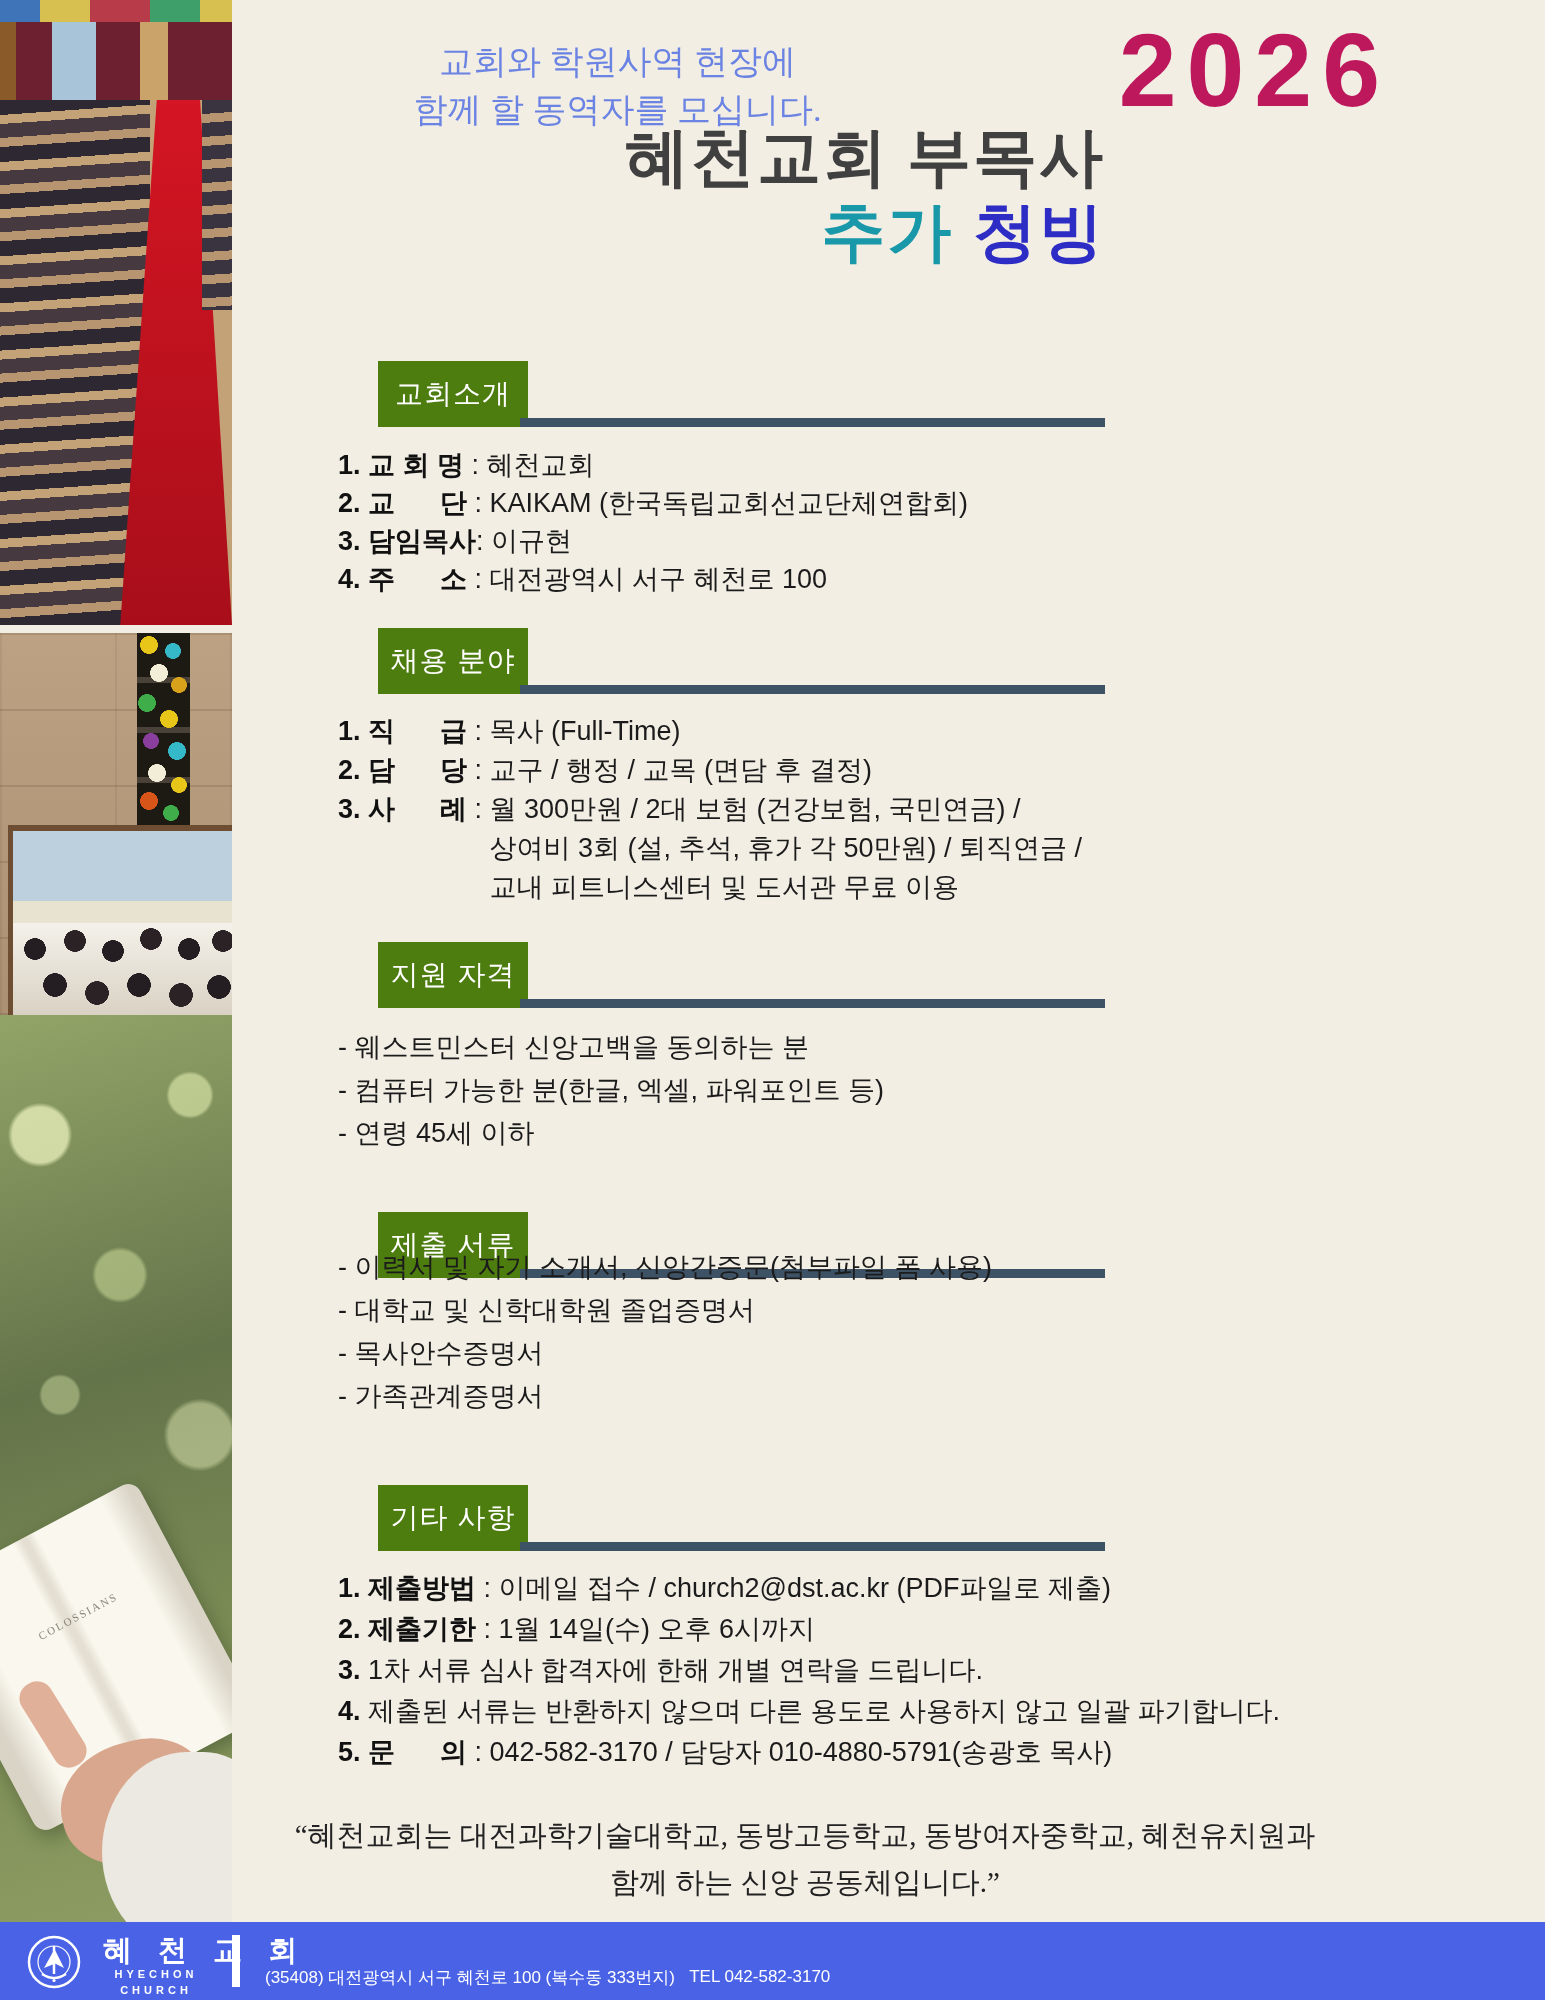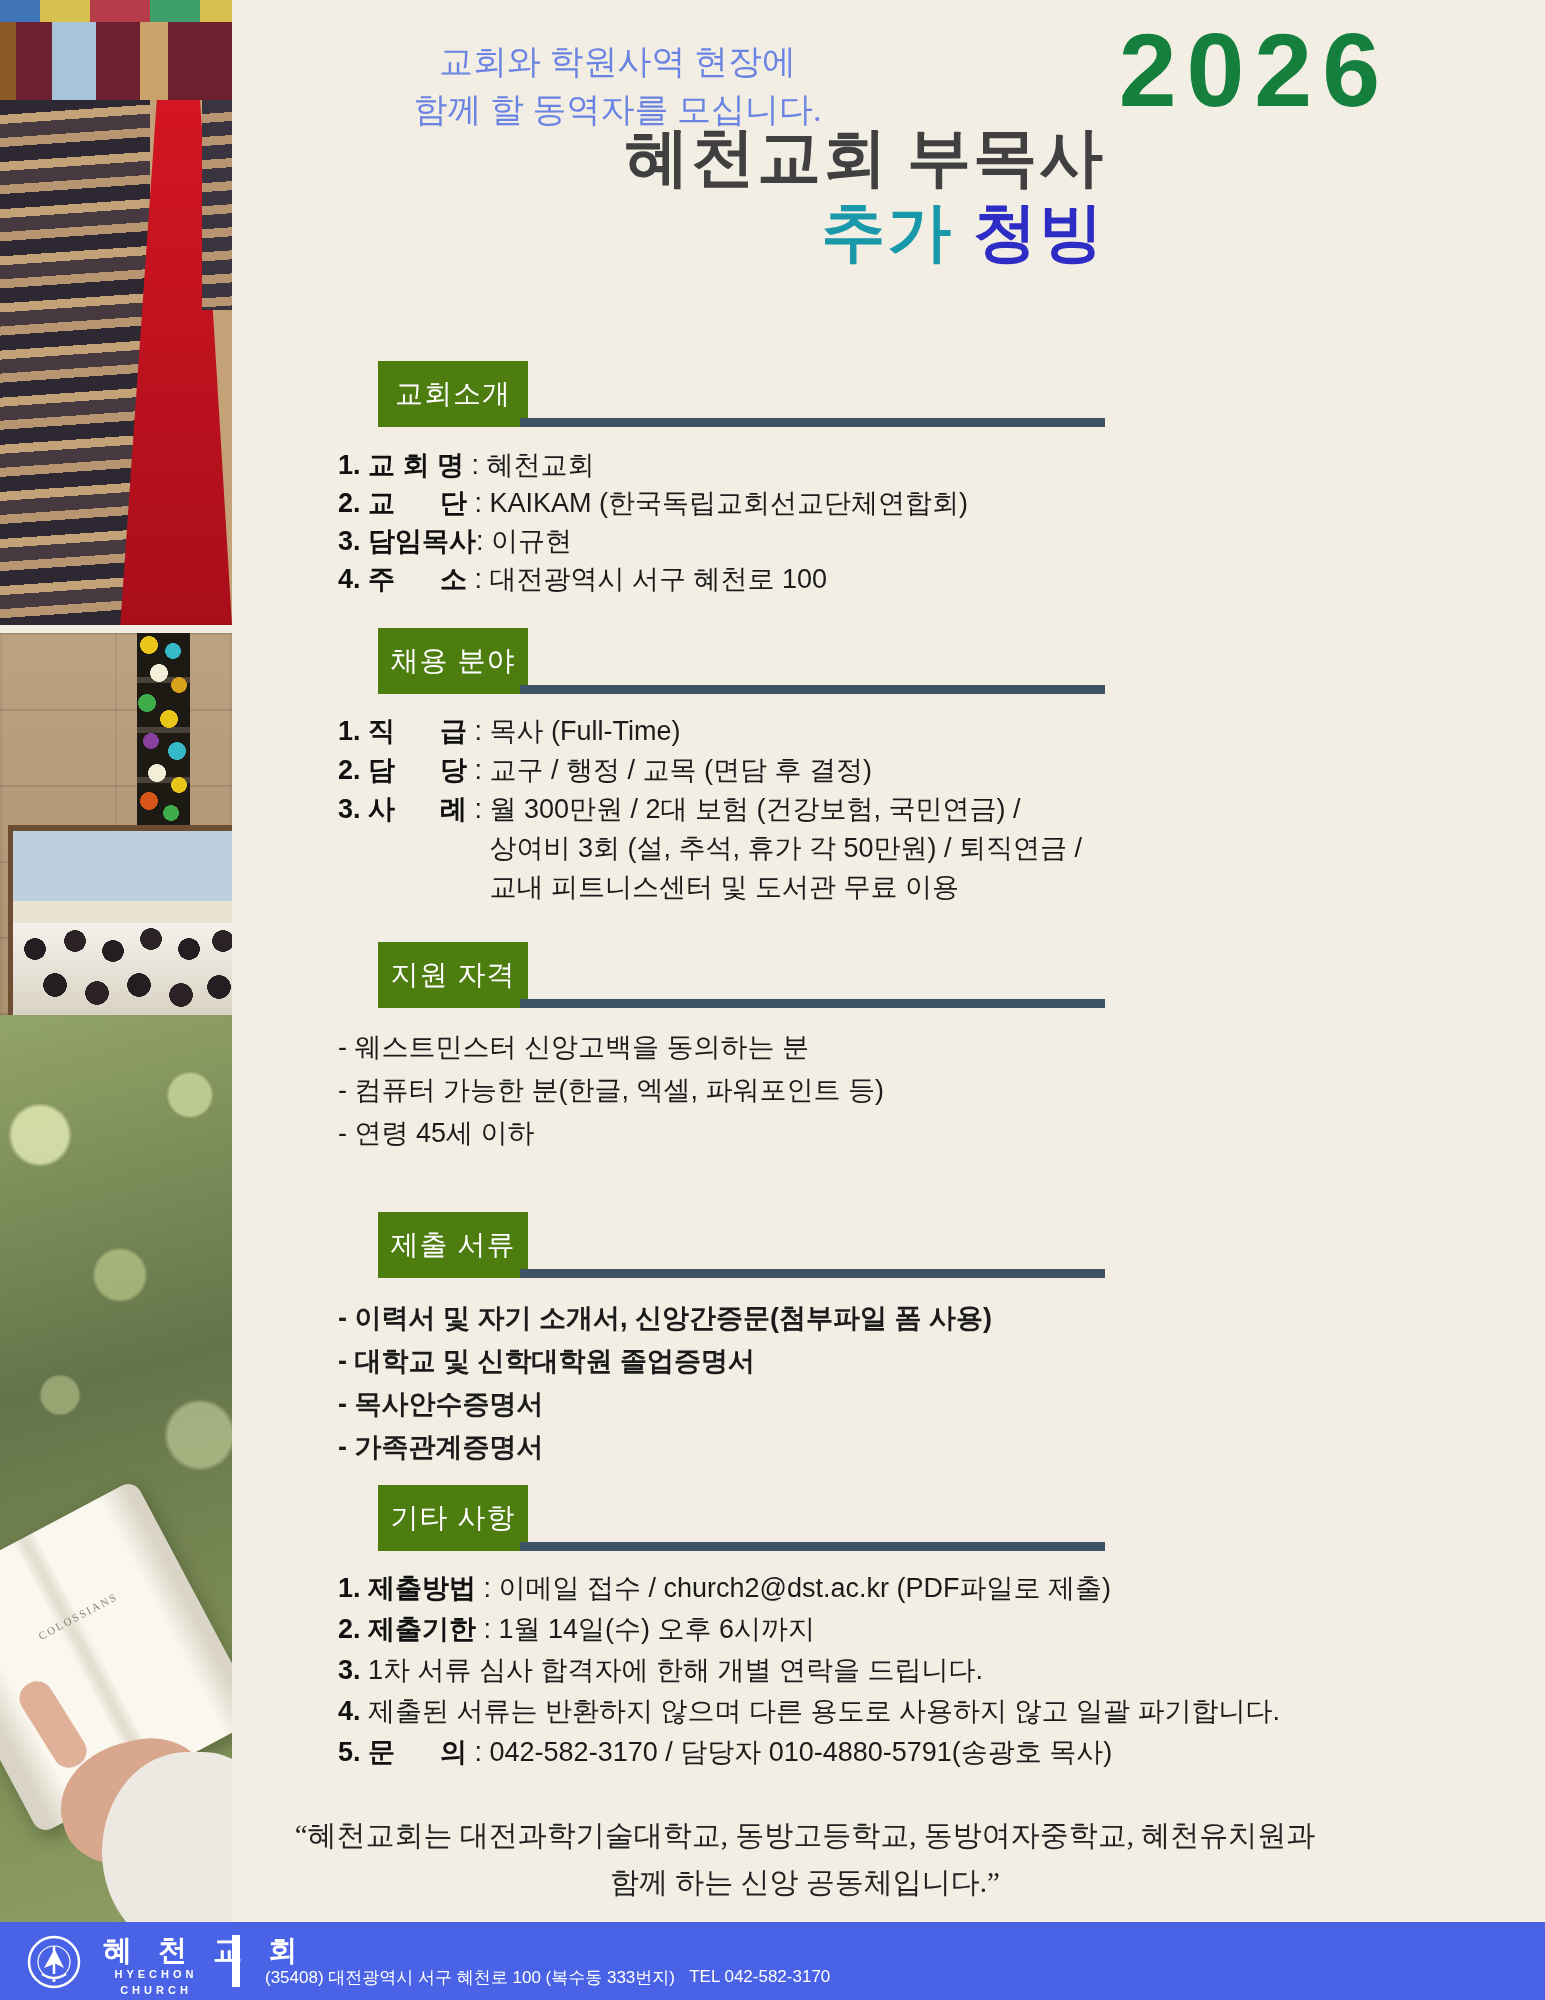--- a/index.html
+++ b/index.html
@@ -78,21 +78,21 @@
     border-radius:50% 42% 55% 45%;transform:rotate(-15deg);}
   .p3-finger{position:absolute;left:36px;bottom:150px;width:34px;height:95px;background:#e0b098;
     border-radius:16px;transform:rotate(-32deg);}
   .p3-sleeve{position:absolute;right:-40px;bottom:-30px;width:170px;height:200px;background:#ece9e2;
     border-radius:50% 40% 30% 50%;}
 
   
   #tagline{position:absolute;left:395px;top:38px;width:445px;text-align:center;
     color:#6b83e2;font-size:34px;line-height:48px;
     font-family:"Liberation Serif","DejaVu Serif",serif;}
-  #year{position:absolute;right:155px;top:18px;color:#15803d;font-size:104px;font-weight:800;
+  #year{position:absolute;right:155px;top:18px;color:#be185d;font-size:104px;font-weight:800;
     letter-spacing:10px;line-height:104px;}
   #title{position:absolute;right:440px;top:122px;color:#404040;font-size:64px;font-weight:900;
     letter-spacing:2px;line-height:72px;white-space:pre;font-family:Liberation Serif, serif;}
   #subtitle{position:absolute;right:440px;top:196px;font-size:64px;font-weight:900;
     letter-spacing:2px;line-height:72px;white-space:pre;}
   #subtitle .teal{color:#1898a8;}
   #subtitle .blue{color:#2d2cc4;}
 
   
   .sec-box{position:absolute;left:378px;width:150px;height:66px;background:#4d7c0f;
@@ -102,21 +102,21 @@
 
   .items{position:absolute;left:338px;color:#1b1b1b;font-size:27px;}
   .row{display:flex;align-items:flex-start;}
   .row .lab{font-weight:700;white-space:pre;color:#111;}
   .row .val{white-space:pre-wrap;}
   .dash{white-space:pre-wrap;}
 
   #s1-items{top:446px;line-height:38px;}
   #s2-items{top:712px;line-height:39px;}
   #s3-items{top:1026px;line-height:43px;}
-  #s4-items{top:1297px;line-height:43px;font-weight:bold;}
+  #s4-items{top:1246px;line-height:43px;}
   #s5-items{top:1568px;line-height:41px;}
 
   
   #quote{position:absolute;left:240px;top:1812px;width:1130px;text-align:center;color:#222;
     font-size:29px;line-height:47px;font-family:"Liberation Serif","DejaVu Serif",serif;}
 
   
   #footer{position:absolute;left:0;top:1922px;width:1545px;height:78px;background:#4a63e6;
     color:#ffffff;display:flex;align-items:center;}
   #emblem{position:absolute;left:26px;top:12px;}

